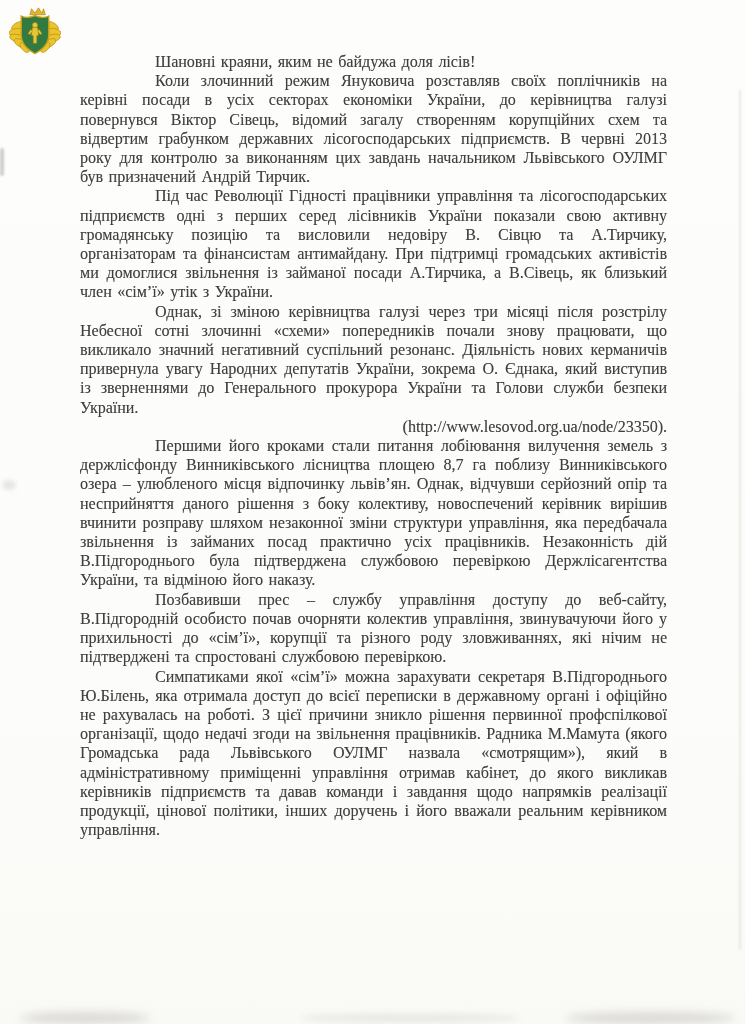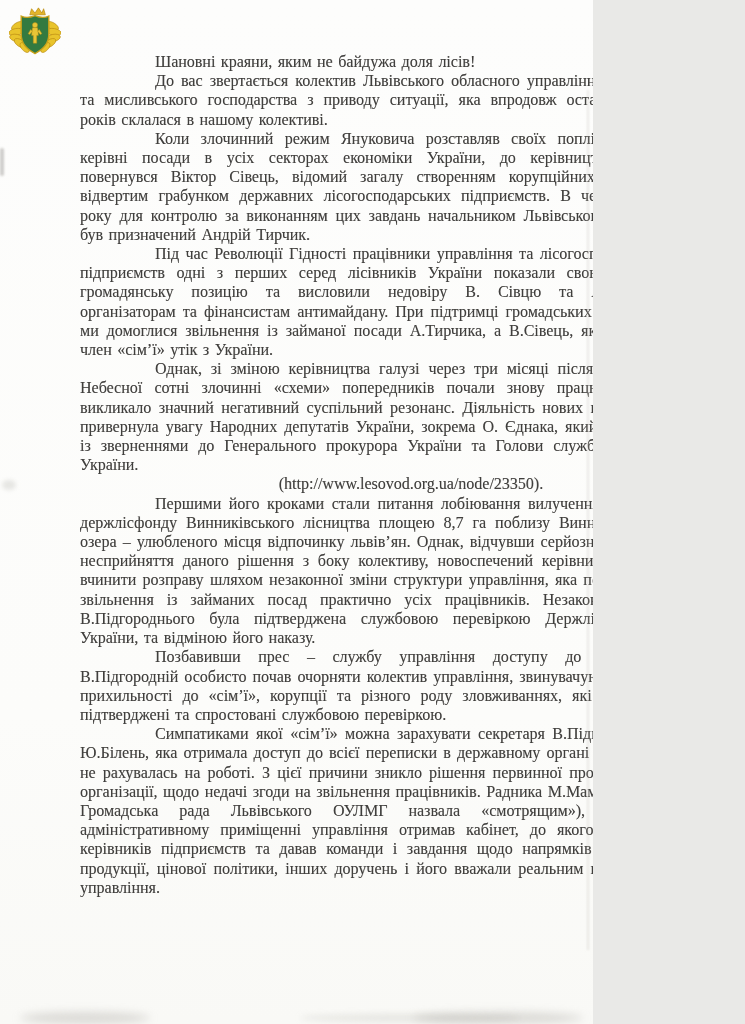--- a/index.html
+++ b/index.html
@@ -2,21 +2,21 @@
 <html><head>
 <meta charset="utf-8">
 <style>
   html, body {
     margin: 0;
     padding: 0;
     background: #e9e9e7;
   }
   .page {
     position: relative;
-    width: 593px;
+    width: 745px;
     height: 1024px;
     background: linear-gradient(180deg, #fdfdfc 0%, #fcfcfa 70%, #f9f9f6 100%);
     overflow: hidden;
     font-family: "Liberation Serif", "DejaVu Serif", serif;
   }
   
   .logo {
     position: absolute;
     left: 9px;
     top: 7px;
@@ -34,21 +34,21 @@
     line-height: 19.2px;
     text-align: justify;
     text-shadow: 0.3px 0.3px 0.5px rgba(80,78,75,0.4);
     word-spacing: 1.5px;
   }
   .letter-body p {
     margin: 0;
     text-indent: 75px;
   }
   .letter-body p.url-line {
-    text-align: center;
+    text-align: right;
   }
   
   .smudge {
     position: absolute;
     pointer-events: none;
   }
   .smudge-left-tick {
     left: 0; top: 148px; width: 4px; height: 28px;
     background: rgba(150,148,144,0.45);
     border-radius: 2px;
@@ -116,21 +116,20 @@
         <circle cx="30" cy="21" r="3"></circle>
         <path d="M27 24 L33 24 L34 33 L32 33 L32 42 L28 42 L28 33 L26 33 Z"></path>
         <path d="M25 26 L22 31 L24 32 L27 28 Z"></path>
         <path d="M35 26 L38 31 L36 32 L33 28 Z"></path>
       </g>
     </svg>
   </div>
 
   <div class="letter-body">
     <p>Шановні краяни, яким не байдужа доля лісів!</p>
-    <p>До вас звертається колектив Львівського обласного управління лісового та мисливського господарства з приводу ситуації, яка впродовж останніх двох років склалася в нашому колективі.</p>
     <p>Коли злочинний режим Януковича розставляв своїх поплічників на керівні посади в усіх секторах економіки України, до керівництва галузі повернувся Віктор Сівець, відомий загалу створенням корупційних схем та відвертим грабунком державних лісогосподарських підприємств. В червні 2013 року для контролю за виконанням цих завдань начальником Львівського ОУЛМГ був призначений Андрій Тирчик.</p>
     <p>Під час Революції Гідності працівники управління та лісогосподарських підприємств одні з перших серед лісівників України показали свою активну громадянську позицію та висловили недовіру В. Сівцю та А.Тирчику, організаторам та фінансистам антимайдану. При підтримці громадських активістів ми домоглися звільнення із займаної посади А.Тирчика, а В.Сівець, як близький член «сім’ї» утік з України.</p>
     <p>Однак, зі зміною керівництва галузі через три місяці після розстрілу Небесної сотні злочинні «схеми» попередників почали знову працювати, що викликало значний негативний суспільний резонанс. Діяльність нових керманичів привернула увагу Народних депутатів України, зокрема О. Єднака, який виступив із зверненнями  до Генерального прокурора України та Голови служби безпеки України.</p>
     <p class="url-line">(http://www.lesovod.org.ua/node/23350).</p>
     <p>Першими його кроками стали питання лобіювання вилучення земель з держлісфонду Винниківського лісництва площею 8,7 га поблизу Винниківського озера – улюбленого місця відпочинку львів’ян. Однак, відчувши серйозний опір та несприйняття даного рішення з боку колективу, новоспечений керівник вирішив вчинити розправу шляхом незаконної зміни структури управління, яка передбачала звільнення із займаних посад практично усіх працівників. Незаконність дій В.Підгороднього була підтверджена службовою перевіркою Держлісагентства України, та відміною його наказу.</p>
     <p>Позбавивши прес – службу управління доступу до веб-сайту, В.Підгородній особисто почав очорняти колектив управління, звинувачуючи його у прихильності до «сім’ї», корупції та різного роду зловживаннях, які нічим не підтверджені та спростовані службовою перевіркою.</p>
     <p>Симпатиками якої «сім’ї» можна зарахувати секретаря В.Підгороднього Ю.Білень, яка отримала доступ до всієї переписки в державному органі і офіційно не рахувалась на роботі. З цієї причини зникло рішення первинної профспілкової організації, щодо недачі згоди на звільнення працівників. Радника М.Мамута (якого Громадська рада Львівського ОУЛМГ назвала «смотрящим»), який в адміністративному приміщенні управління отримав кабінет, до якого викликав керівників підприємств та давав команди і завдання щодо напрямків реалізації продукції, цінової політики, інших доручень і його вважали реальним керівником управління.</p>
   </div>
 
   <div class="smudge smudge-left-tick"></div>

